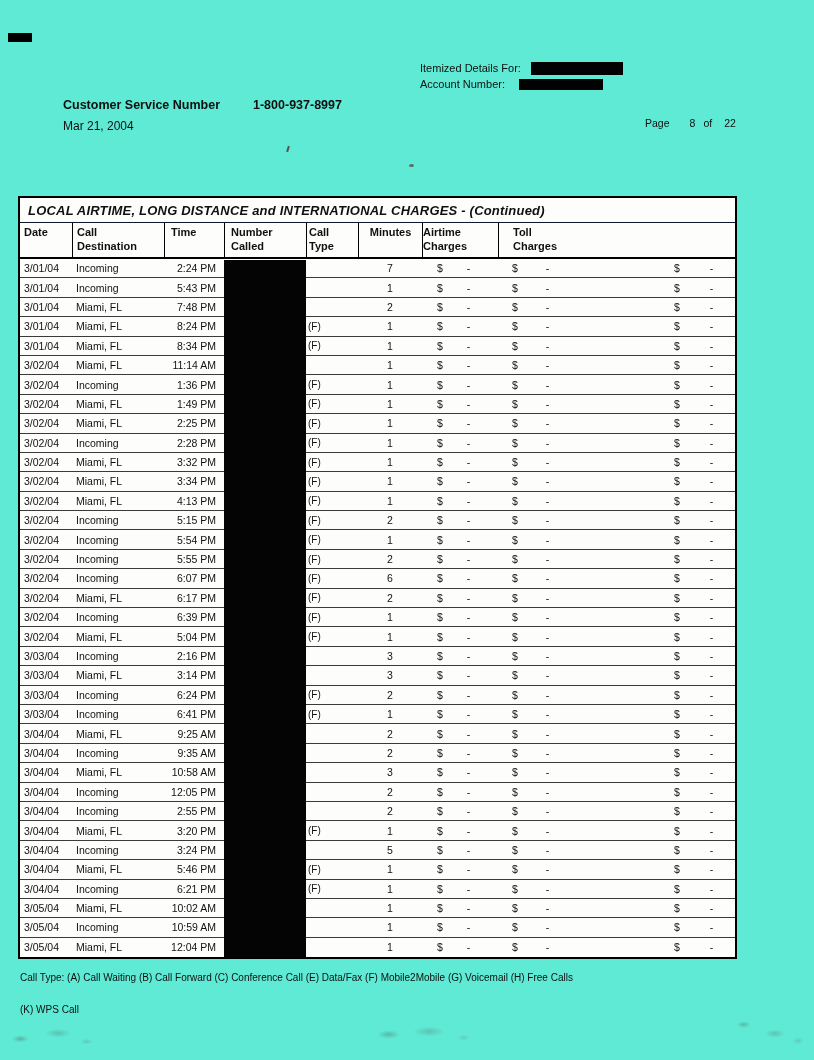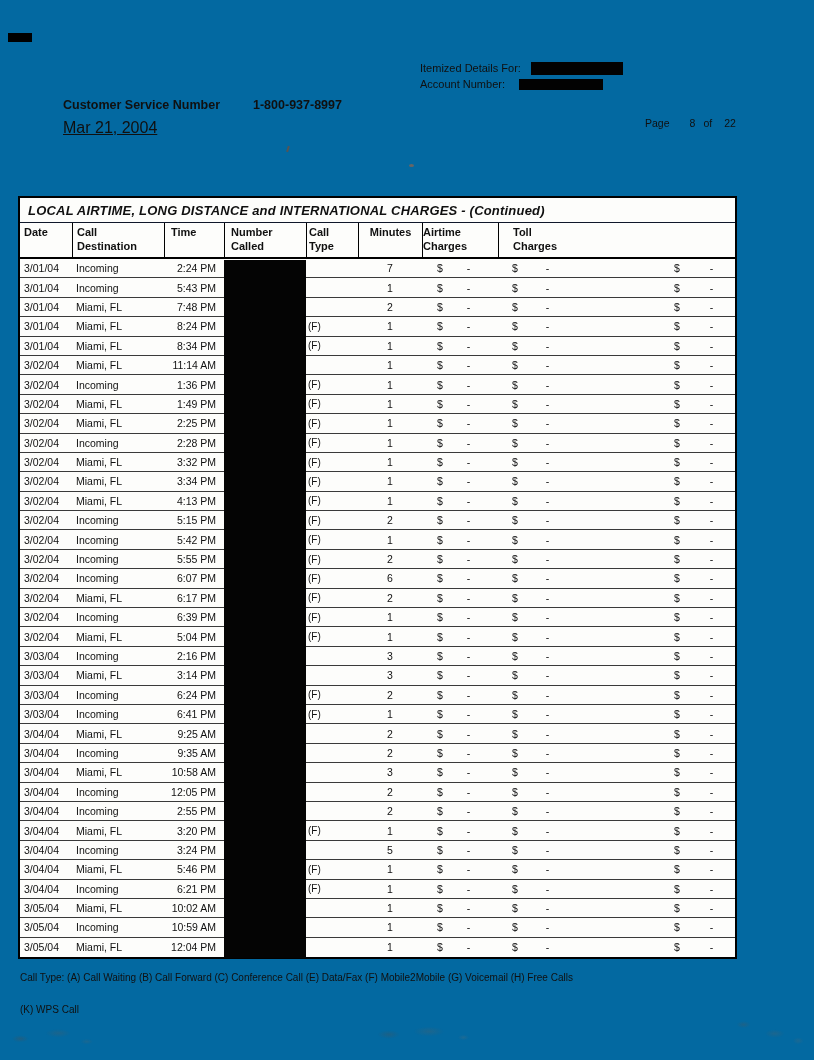--- a/index.html
+++ b/index.html
@@ -1,18 +1,18 @@
 <!DOCTYPE html>
 <html><head>
 <meta charset="utf-8">
 <style>
   * { margin:0; padding:0; box-sizing:border-box; }
   html, body { width:814px; height:1060px; }
   body { background:#e9e9e7; font-family:"Liberation Sans", sans-serif; color:#101010; }
-  .page { position:relative; width:814px; height:1060px; background:#0369a1; overflow:hidden; }
+  .page { position:relative; width:814px; height:1060px; background:#5eead4; overflow:hidden; }
 
   
   .artifact-top-left { position:absolute; left:8px; top:33px; width:24px; height:9px; background:#000; }
   .speck { position:absolute; background:#555; }
   .speck-1 { left:287px; top:146px; width:2px; height:6px; transform:rotate(18deg); }
   .speck-2 { left:409px; top:164px; width:5px; height:3px; border-radius:50%; background:#666; }
   .smudge { position:absolute; opacity:.8; }
   .smudge-left { left:6px; top:1022px; width:95px; height:28px;
     background:
       radial-gradient(ellipse 12px 5px at 15% 60%, rgba(80,80,80,.45), transparent 70%),
@@ -31,21 +31,21 @@
 
   
   .itemized-block { position:absolute; left:420px; top:60px; font-size:11px; }
   .itemized-line { display:flex; align-items:center; height:16px; }
   .redaction { display:inline-block; background:#020202; }
   .redaction-name { width:92px; height:13px; margin-left:10px; }
   .redaction-account { width:84px; height:11px; margin-left:14px; }
 
   .cs-label { position:absolute; left:63px; top:98px; font-weight:bold; font-size:12.5px; }
   .cs-number { position:absolute; left:253px; top:98px; font-weight:bold; font-size:12.5px; }
-  .statement-date { position:absolute; left:63px; top:119px; font-size:16px;text-decoration:underline; }
+  .statement-date { position:absolute; left:63px; top:119px; font-size:12px; }
 
   .page-indicator { position:absolute; left:645px; top:117px; font-size:10.5px; display:flex;text-align:right; }
   .pi-num { margin-left:20px; }
   .pi-of { margin-left:8px; }
   .pi-total { margin-left:12px; }
 
   
   .bill-table { position:absolute; left:18px; top:196px; width:719px; border:2px solid #000; background:#fdfdfb; }
   .table-title { border-bottom:1px solid #0f172a; padding:5px 8px 4px 8px; font-size:13px; font-weight:bold; font-style:italic; letter-spacing:.2px; }
   .grid-cols { display:grid; grid-template-columns:52px 92px 60px 82px 52px 64px 76px 124px 113px; }
@@ -423,21 +423,21 @@
           </div>
     <div class="cell c-charge c-total">
             <span class="cur">$</span>
             <span class="val">-</span>
           </div>
   </div>
 
   <div class="table-row grid-cols">
     <div class="cell c-date">3/02/04</div>
     <div class="cell c-dest">Incoming</div>
-    <div class="cell c-time">5:42 PM</div>
+    <div class="cell c-time">5:54 PM</div>
     <div class="cell c-number"></div>
     <div class="cell c-ctype">(F)</div>
     <div class="cell c-min">1</div>
     <div class="cell c-charge c-airtime">
             <span class="cur">$</span>
             <span class="val">-</span>
           </div>
     <div class="cell c-charge c-toll">
             <span class="cur">$</span>
             <span class="val">-</span>

